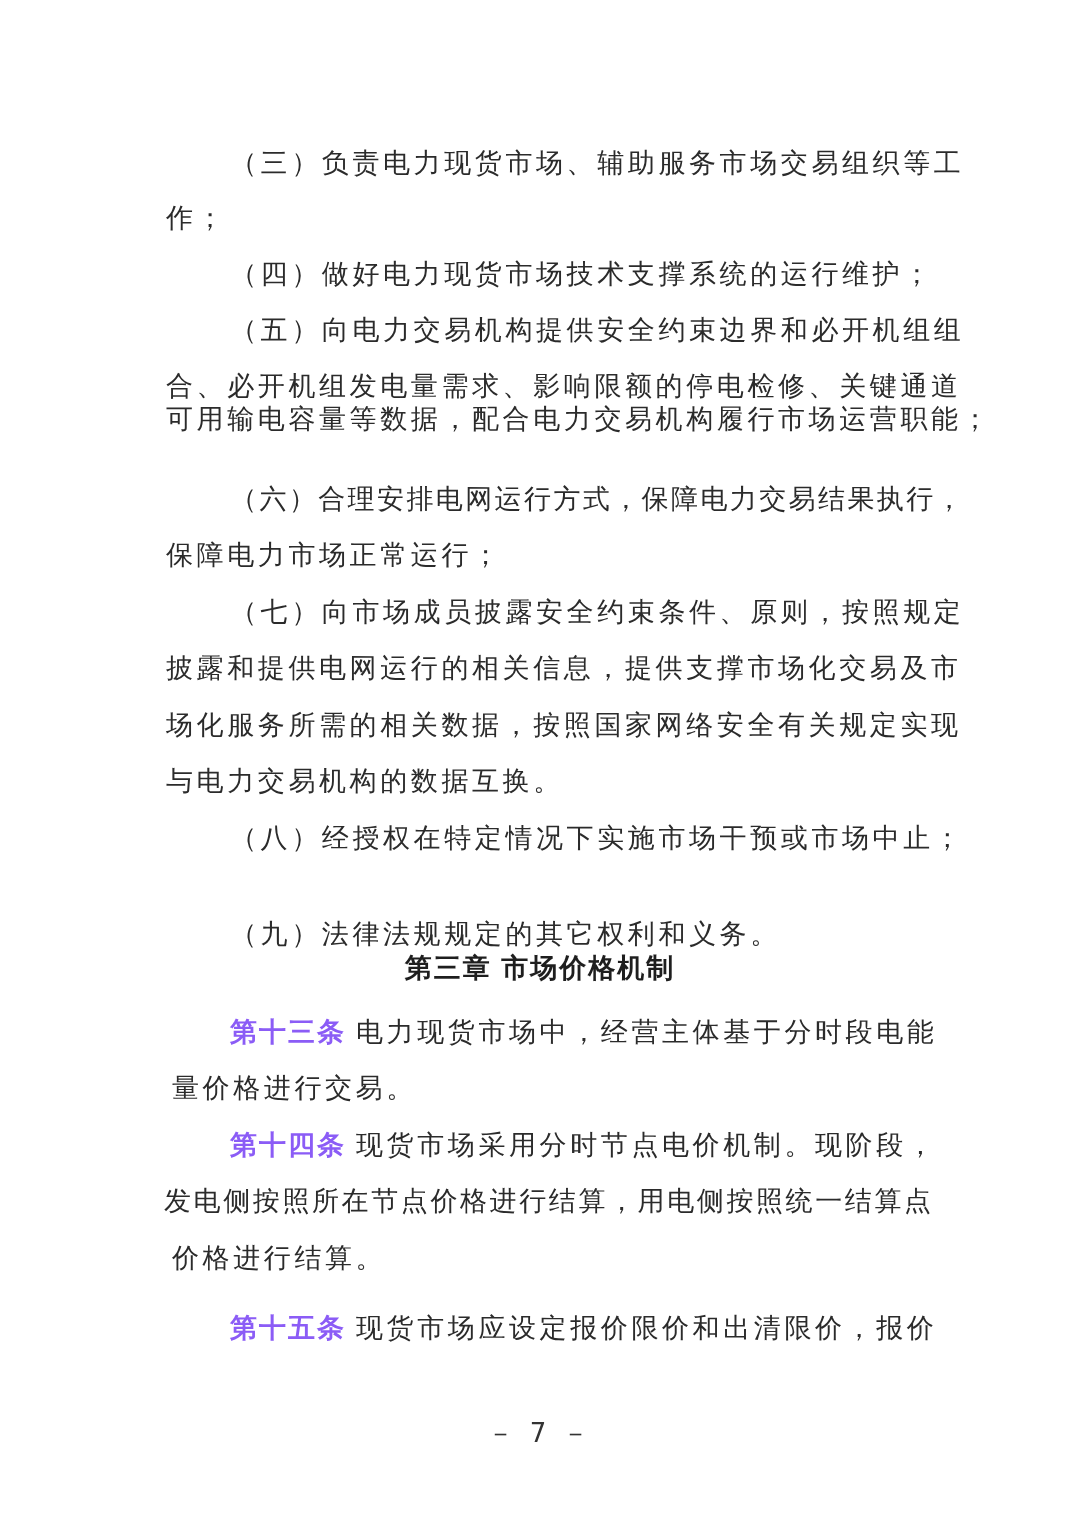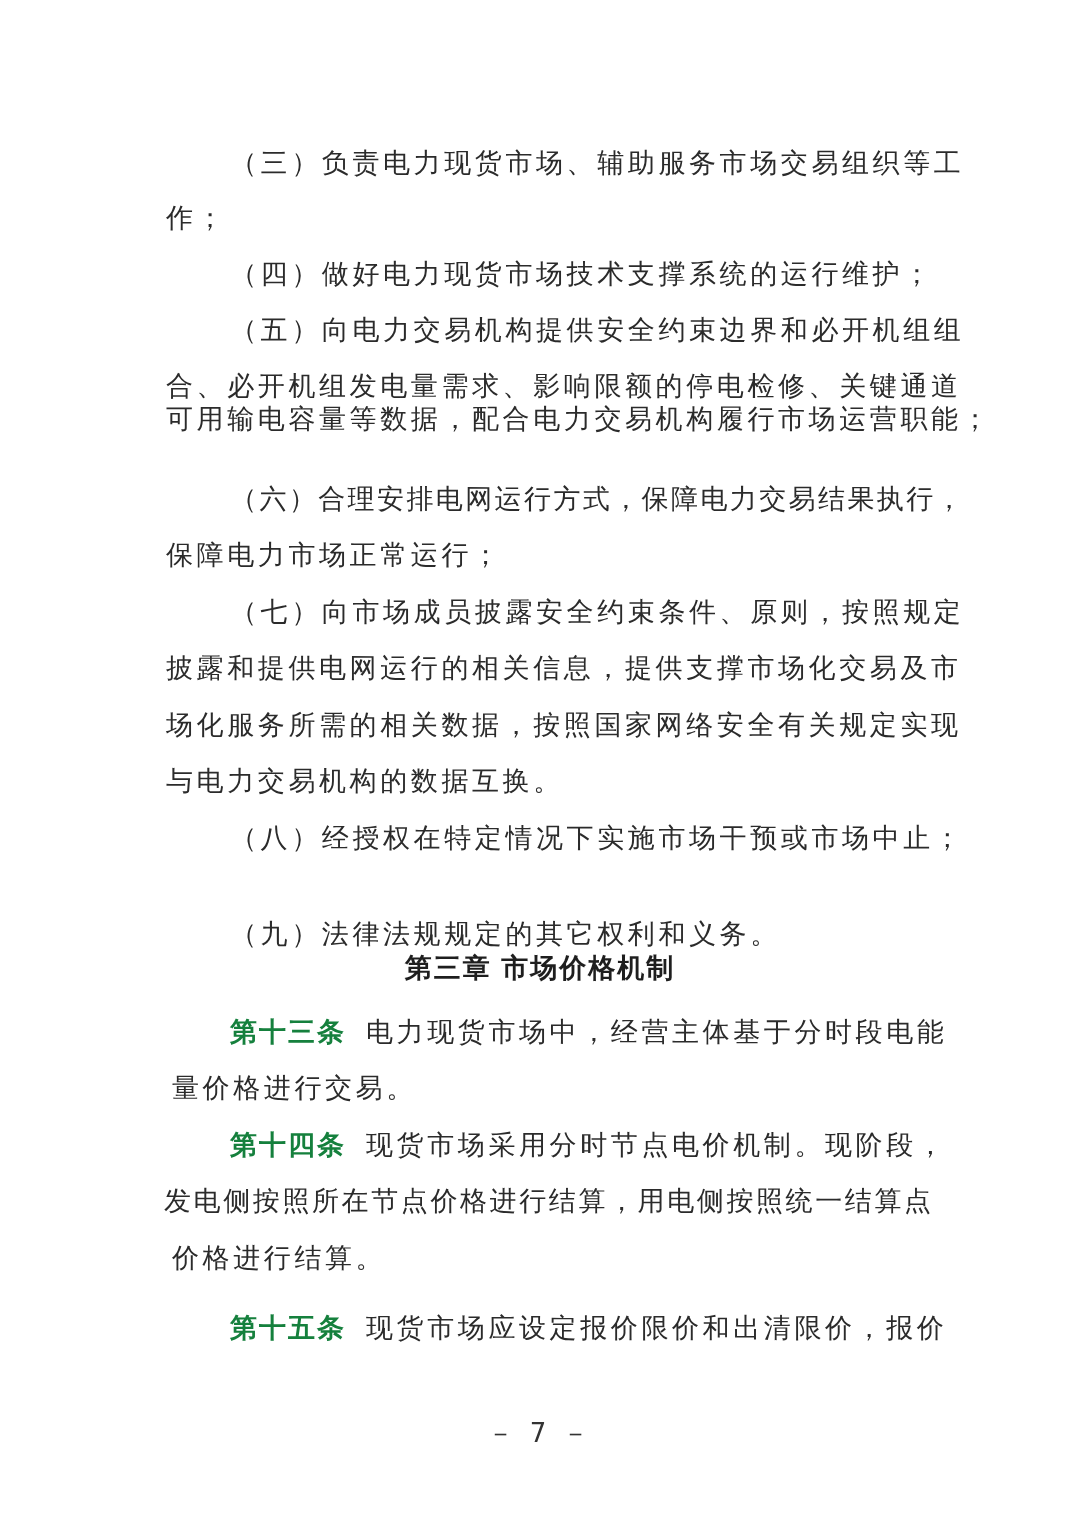--- a/index.html
+++ b/index.html
@@ -42,22 +42,22 @@
       font-family: Liberation Sans, sans-serif;
       font-weight: bold;
       font-size: 27px;
       line-height: 34px;
       letter-spacing: 2px;
       color: #1e1e1e;
     }
     .art-label {
       font-family: Liberation Mono, monospace;
       font-weight: bold;
-      color: #15803d;
-      margin-right: 20px;
+      color: #8b5cf6;
+      margin-right: 10px;
       letter-spacing: 2px;
     }
     .page-number {
       position: absolute;
       left: 0;
       width: 1080px;
       top: 1416px;
       text-align: center;
       font-family: "DejaVu Sans", "Liberation Sans", sans-serif;
       font-size: 26px;

